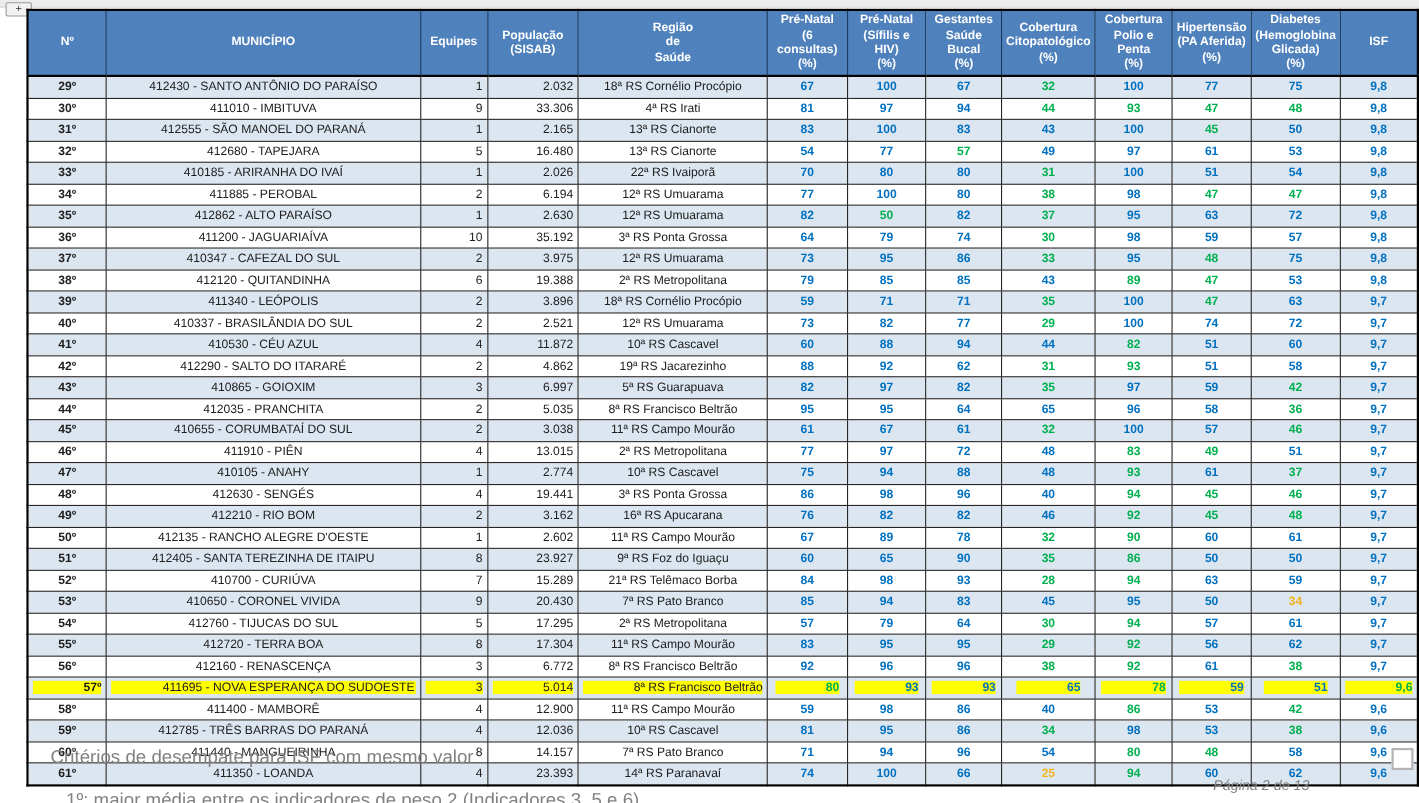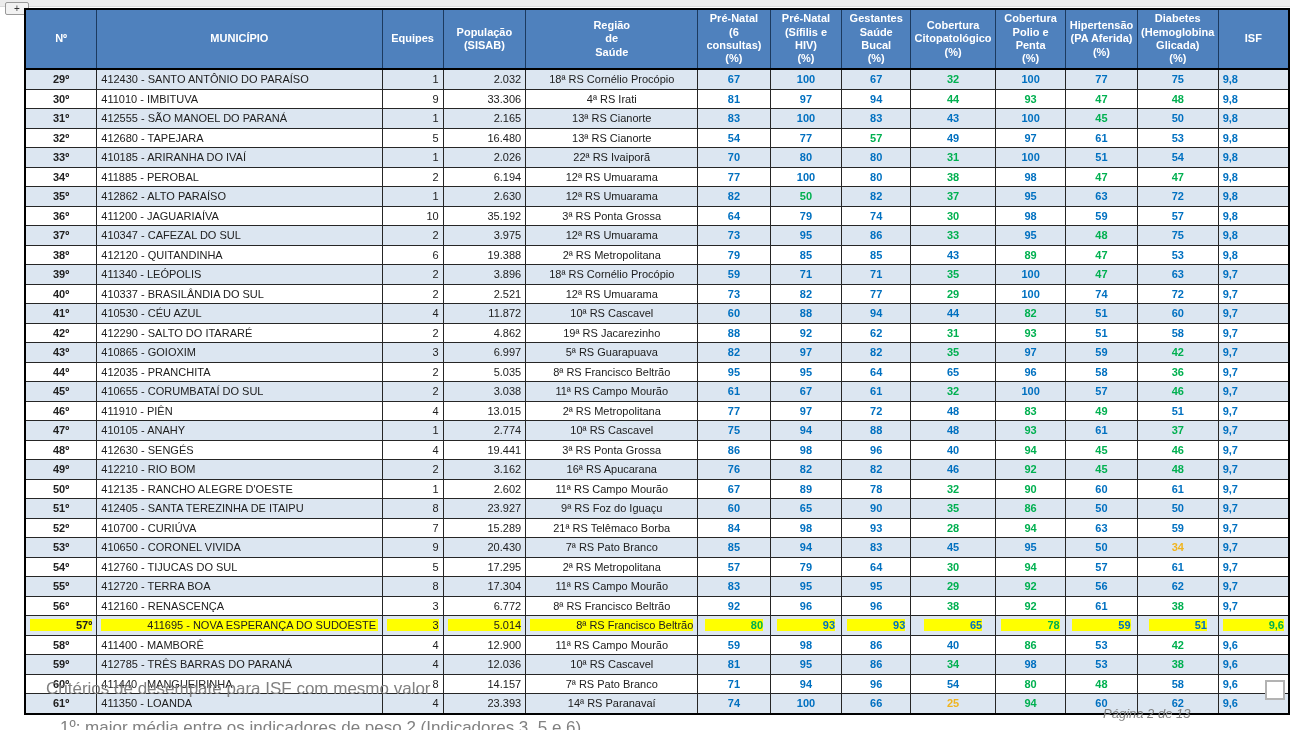--- a/index.html
+++ b/index.html
@@ -21,25 +21,25 @@
     background:var(--header-bg);color:#fff;font-weight:bold;font-size:11px;line-height:1.22;
     text-align:center;vertical-align:middle;white-space:pre-line;border:1px solid #1c3a5f;
     border-bottom:2px solid #000;height:56px;padding:1px 2px;
   }
   table.rank td{
     border:1px solid var(--grid);font-size:11px;height:18.5px;padding:0 4px;
     overflow:hidden;white-space:nowrap;vertical-align:middle;color:#202020;background:#fff;
   }
   tr.stripe td{background:var(--stripe);}
   td.rank-c{font-weight:bold;text-align:center;color:#111;}
-  td.mun-c{text-align:left;}
+  td.mun-c{text-align:center;}
   td.eq-c,td.pop-c{text-align:right;}
   td.reg-c{font-size:10px;text-align:center;}
   td.ind-c{text-align:center;font-weight:bold;}
-  td.isf-c{text-align:left;font-weight:bold;}
+  td.isf-c{text-align:center;font-weight:bold;}
   .c-b{color:var(--blue);} .c-g{color:var(--green);} .c-o{color:var(--orange);}
   tr.hl .t{background:var(--hl);padding-left:46px;}
   tr.hl td.mun-c .t{display:block;}
   .footer{position:absolute;left:46px;top:682px;color:#818181;font-size:17px;line-height:14.5px;}
   .footer .ind1{padding-left:14px;margin-top:24px;}
   .page-num{position:absolute;left:1103px;top:706px;color:#818181;font-size:13px;font-style:italic;}
   .corner-box{position:absolute;left:1265px;top:680px;width:16px;height:16px;background:#fff;border:2px solid #b3b3b3;}
 </style>
 </head>
 <body>

